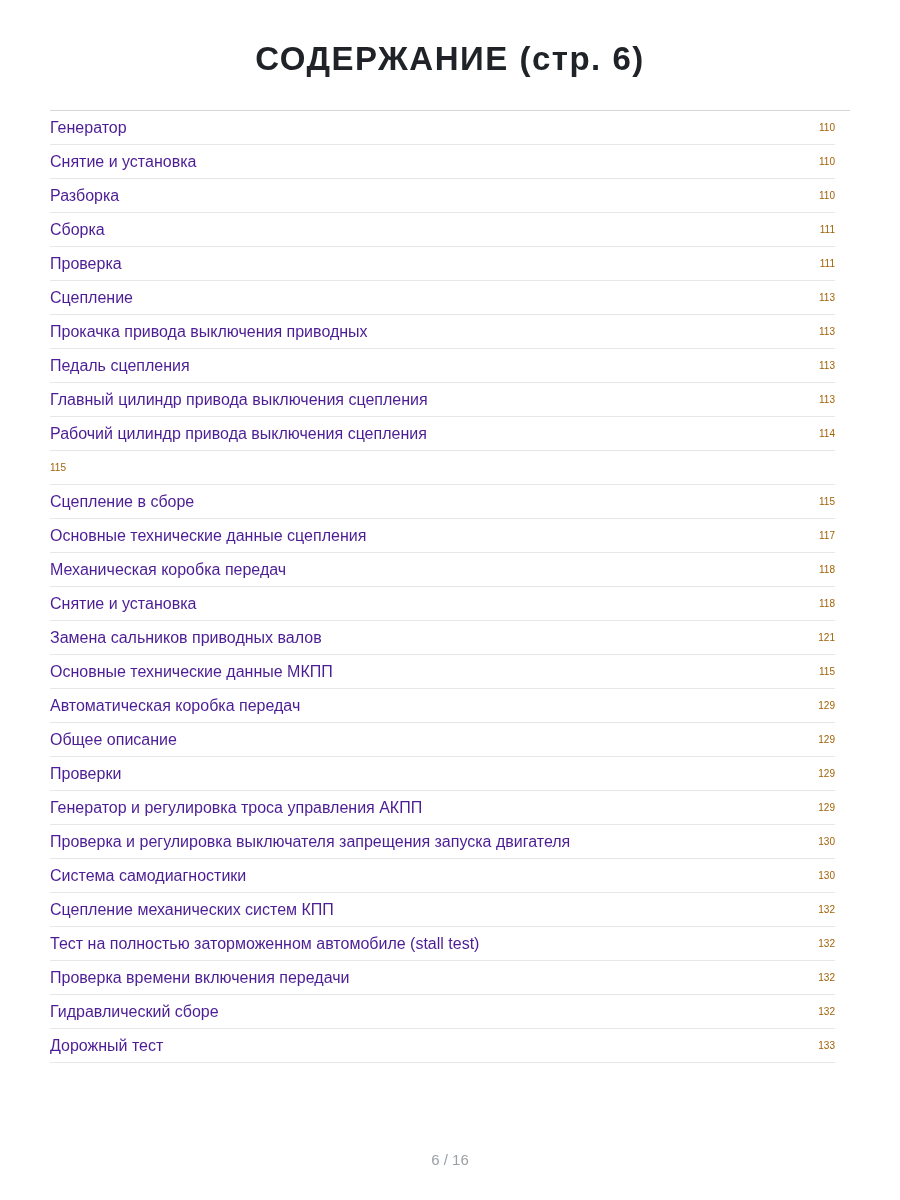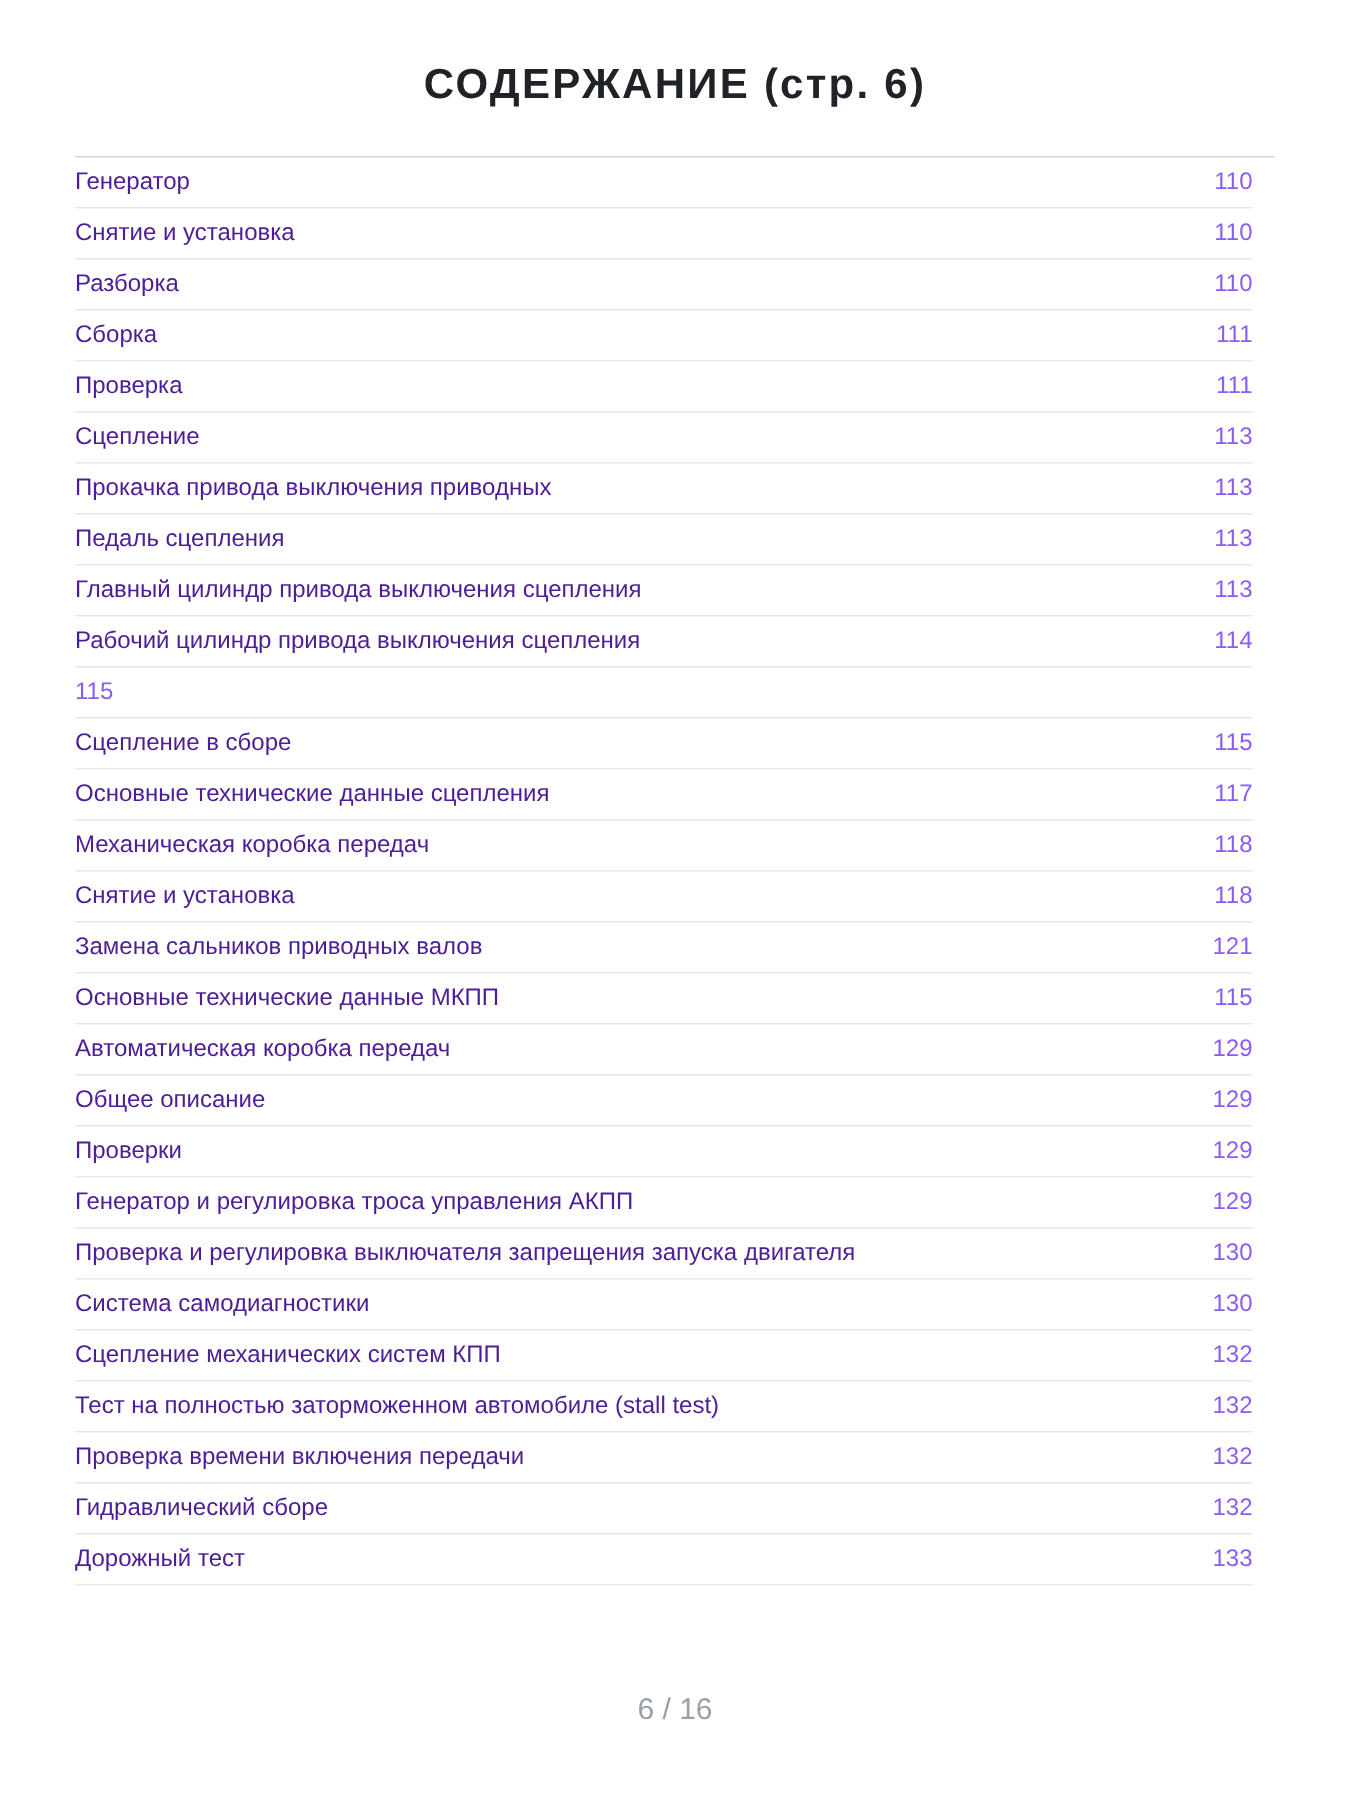--- a/index.html
+++ b/index.html
@@ -12,21 +12,21 @@
   .page {
     width: 900px;
     height: 1200px;
     position: relative;
     display: flex;
     flex-direction: column;
   }
   .title {
     margin-top: 40px;
     text-align: center;
-    font-size: 28px;
+    font-size: 33px;
     font-weight: 700;
     letter-spacing: 1.5px;
     color: #1f2328;
   }
   .title-rule {
     border: none;
     border-top: 1px solid #d6d6d6;
     margin: 32px 50px 0 50px;
   }
   .toc-list {
@@ -38,30 +38,30 @@
     align-items: center;
     height: 34px;
     border-bottom: 1px solid #e7e7e7;
     cursor: pointer;
   }
   .toc-label {
     font-size: 16px;
     color: #4c1d95;
   }
   .toc-page {
-    font-size: 16px;
-    color: #8b5cf6;
+    font-size: 10px;
+    color: #a16207;
   }
   .footer {
     position: absolute;
-    bottom: 48px;
+    bottom: 32px;
     left: 0;
     width: 100%;
     text-align: center;
-    font-size: 20px;
+    font-size: 15px;
     color: #9aa0a6;
   }
 </style>
 </head>
 <body>
 
 <div class="page">
   <h1 class="title">СОДЕРЖАНИЕ (стр. 6)</h1>
   <hr class="title-rule">
   <div class="toc-list">

